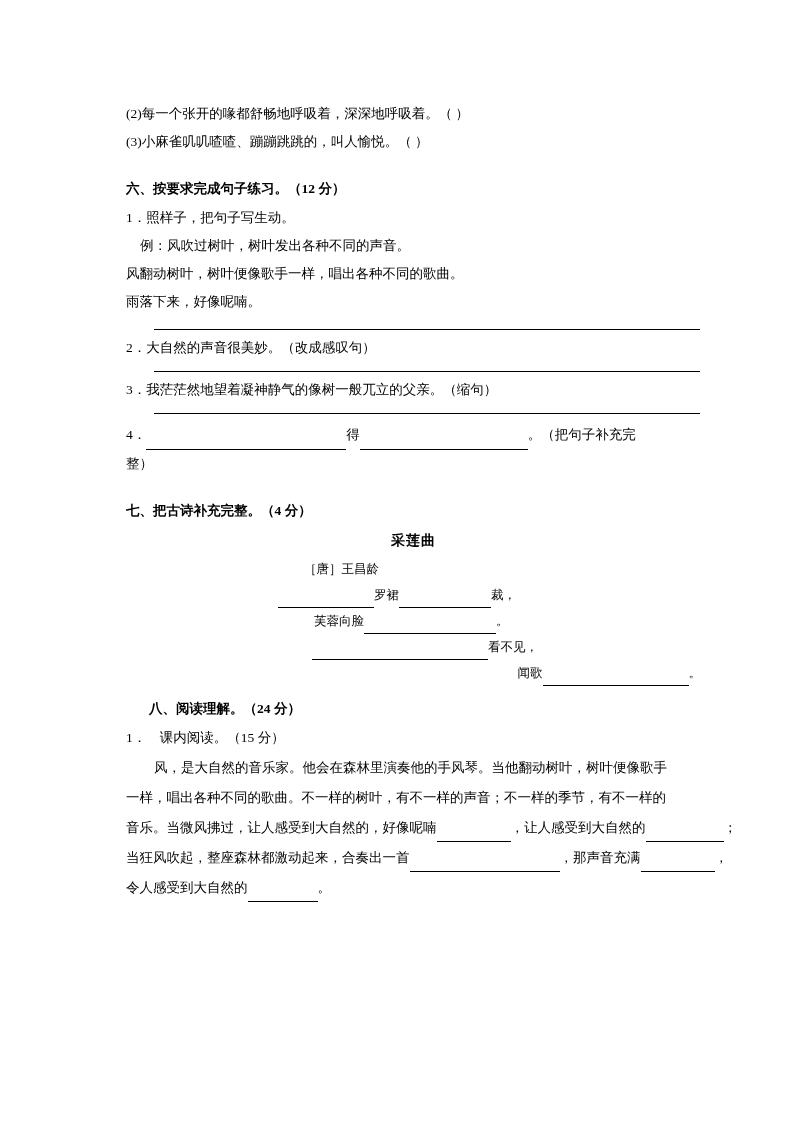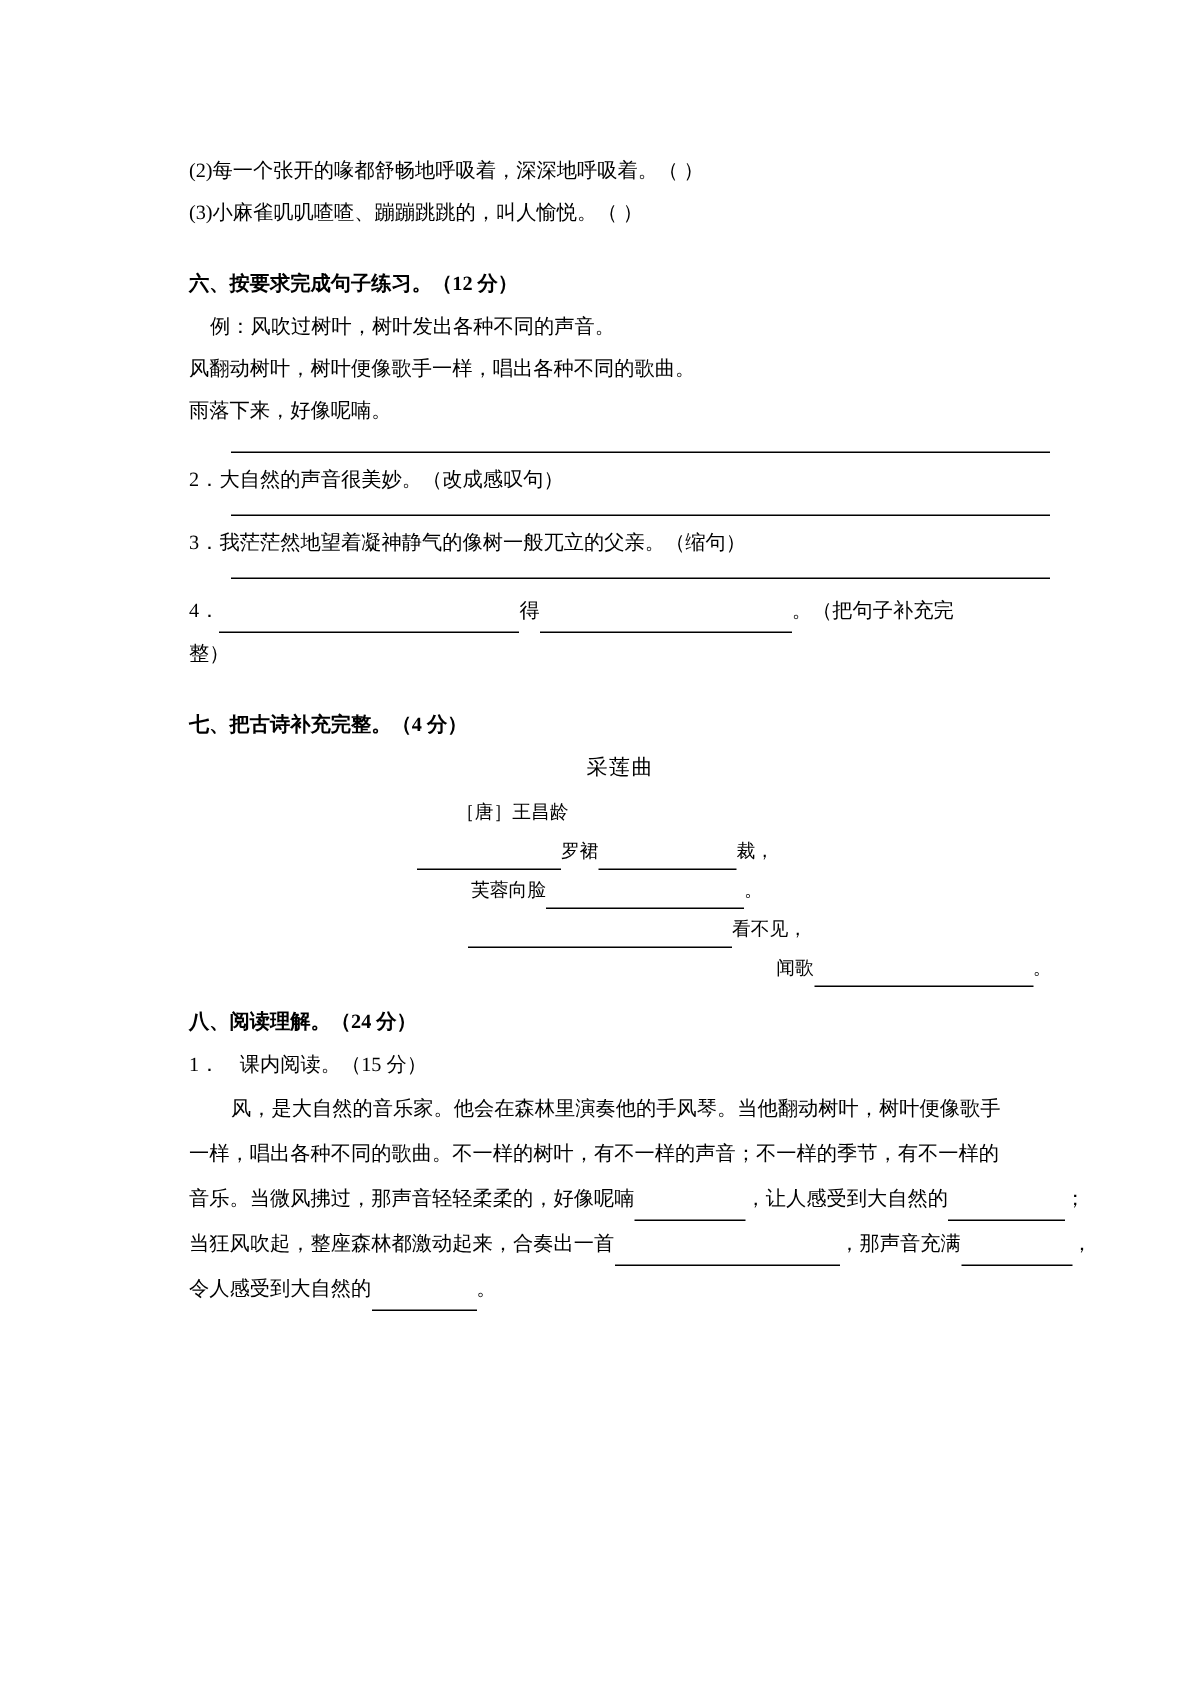--- a/index.html
+++ b/index.html
@@ -42,21 +42,21 @@
     height:16px;
   }
   .ruleline{
     border-bottom:1px solid #000;
     height:1px;
     margin:2px 0 0 28px;
     width:546px;
   }
   .poem-title{
     text-align:center;
-    font-weight:normal;
+    font-weight:bold;
     font-size:14px;
     line-height:30px;
     letter-spacing:1px;
   }
   .poem-author{
     font-size:12.5px;
     line-height:26px;
     padding-left:178px;
   }
   .poem-line{
@@ -88,20 +88,21 @@
 </head>
 <body>
 
 <div class="page">
 
   <div class="line">(2)每一个张开的喙都舒畅地呼吸着，深深地呼吸着。（          ）</div>
   <div class="line">(3)小麻雀叽叽喳喳、蹦蹦跳跳的，叫人愉悦。（          ）</div>
 
   <div class="sec-head">六、按要求完成句子练习。（12 分）</div>
 
+  <div class="line indent1">1．照样子，把句子写生动。</div>
   <div class="line indent2">例：风吹过树叶，树叶发出各种不同的声音。</div>
   <div class="line indent1">风翻动树叶，树叶便像歌手一样，唱出各种不同的歌曲。</div>
   <div class="line indent1">雨落下来，好像呢喃。</div>
 
   <div class="spacer10"></div>
   <div class="ruleline"></div>
 
   <div class="line indent1" style="margin-top:4px;">2．大自然的声音很美妙。（改成感叹句）</div>
   <div class="spacer6"></div>
   <div class="ruleline"></div>
@@ -129,29 +130,29 @@
   </div>
 
   <div class="poem-line pl-c">
     <span class="blank" style="width:176px;"></span><span>看不见，</span>
   </div>
 
   <div class="poem-line pl-d">
     <span>闻歌</span><span class="blank" style="width:146px;"></span><span>。</span>
   </div>
 
-  <div class="sec-head" style="margin-top:8px;">八、阅读理解。（24 分）</div>
+  <div class="sec-head" style="margin-top:8px;margin-left:23px;">八、阅读理解。（24 分）</div>
 
   <div class="line">1．　课内阅读。（15 分）</div>
 
   <div class="read-body kai">
     <div class="nowrapline" style="text-indent:28px;">风，是大自然的音乐家。他会在森林里演奏他的手风琴。当他翻动树叶，树叶便像歌手</div>
     <div class="nowrapline">一样，唱出各种不同的歌曲。不一样的树叶，有不一样的声音；不一样的季节，有不一样的</div>
     <div class="nowrapline">
-      <span>音乐。当微风拂过，那声音轻轻柔柔的，好像呢喃</span><span class="blank" style="width:74px;"></span><span>，让人感受到大自然的</span><span class="blank" style="width:78px;"></span><span>；</span>
+      <span>音乐。当微风拂过，让人感受到大自然的，好像呢喃</span><span class="blank" style="width:74px;"></span><span>，让人感受到大自然的</span><span class="blank" style="width:78px;"></span><span>；</span>
     </div>
     <div class="nowrapline">
       <span>当狂风吹起，整座森林都激动起来，合奏出一首</span><span class="blank" style="width:150px;"></span><span>，那声音充满</span><span class="blank" style="width:74px;"></span><span>，</span>
     </div>
     <div class="nowrapline">
       <span>令人感受到大自然的</span><span class="blank" style="width:70px;"></span><span>。</span>
     </div>
   </div>
 
 </div>

